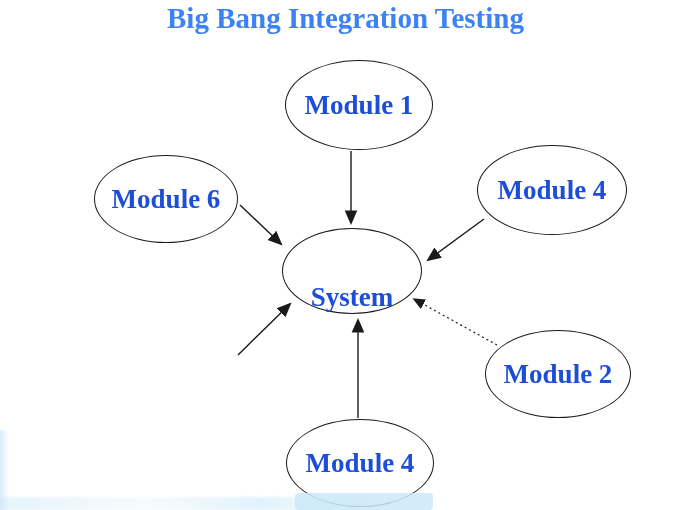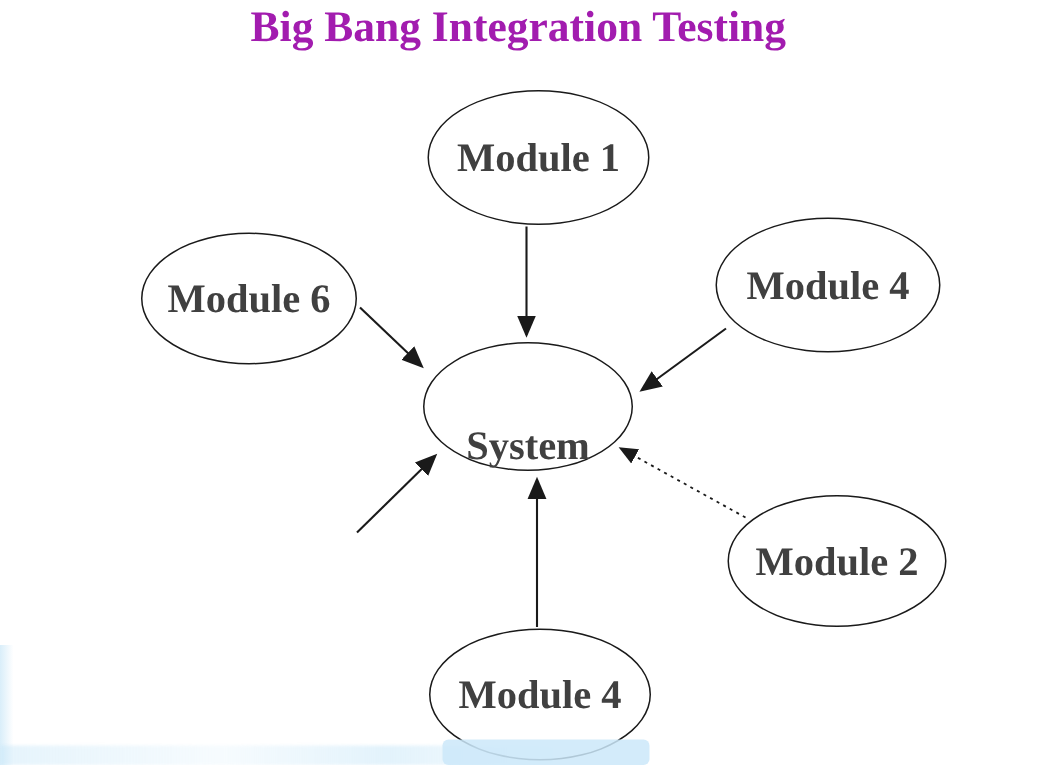--- a/index.html
+++ b/index.html
@@ -18,21 +18,21 @@
   .diagram-title {
     position: absolute;
     top: 2px;
     left: 0;
     width: 100%;
     margin: 0;
     text-align: center;
     font-family: "Liberation Serif", serif;
     font-size: 29px;
     font-weight: bold;
-    color: #a21caf;
+    color: #3b82f6;
     letter-spacing: 0px;
   }
   .edges {
     position: absolute;
     top: 0;
     left: 0;
     width: 691px;
     height: 510px;
     pointer-events: none;
   }
@@ -43,21 +43,21 @@
     background: #ffffff;
     display: flex;
     align-items: center;
     justify-content: center;
     box-sizing: border-box;
   }
   .node-label {
     font-family: "Liberation Serif", serif;
     font-weight: bold;
     font-size: 27px;
-    color: #404040;
+    color: #1d4ed8;
     white-space: nowrap;
   }
   
   .node-m1     { left: 285px; top:  60px; width: 148px; height: 90px; }
   .node-m2     { left: 477px; top: 145px; width: 150px; height: 90px; }
   .node-m6     { left:  94px; top: 155px; width: 144px; height: 88px; }
   .node-system { left: 282px; top: 228px; width: 140px; height: 86px; align-items: flex-end; }
   .node-m5     { left: 100px; top: 341px; width: 150px; height: 86px; }
   .node-m3     { left: 485px; top: 330px; width: 146px; height: 88px; }
   .node-m4     { left: 286px; top: 419px; width: 148px; height: 88px; }

